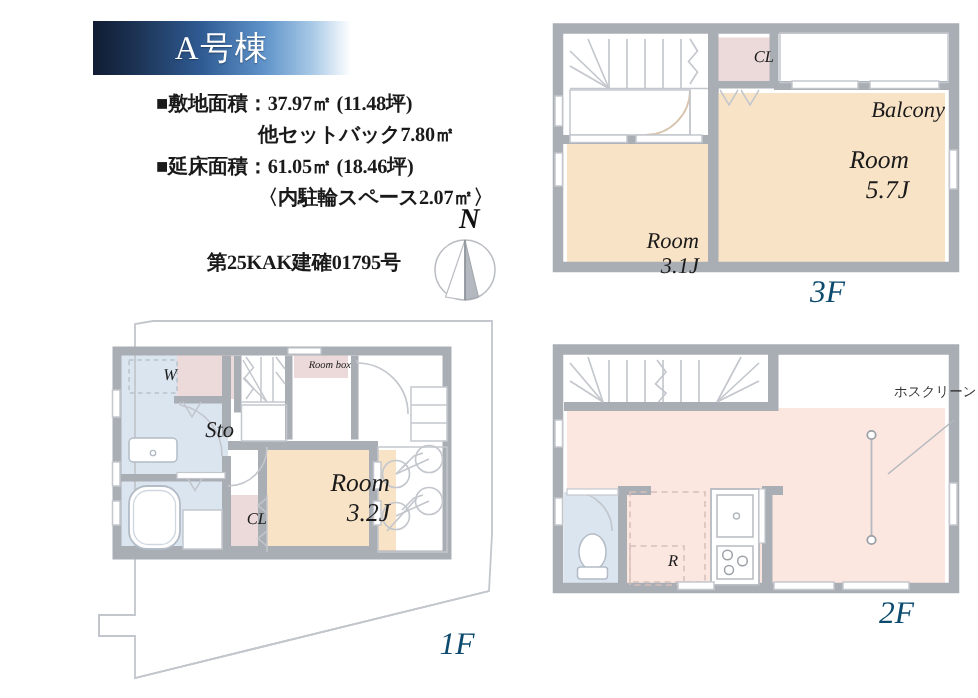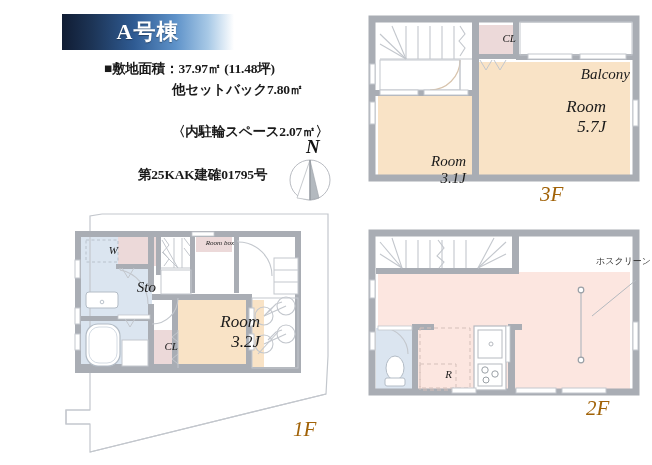--- a/index.html
+++ b/index.html
@@ -5,37 +5,37 @@
   html,body{margin:0;padding:0;background:#ffffff;}
   body{width:652px;height:465px;position:relative;overflow:hidden;
        font-family:"Liberation Serif",serif;color:#1a1a1a;}
 
   
   #header{position:absolute;left:0;top:0;width:340px;height:205px;}
 
   #title-banner{position:absolute;left:62px;top:14px;width:172px;height:36px;
     background:linear-gradient(90deg,#101c33 0%,#1d3557 18%,#2f5b93 42%,#5e92c9 66%,#a8c9e6 85%,#ffffff 100%);
     display:flex;align-items:center;justify-content:center;}
-  #title-banner .t{color:#ffffff;font-size:22px;font-weight:700;letter-spacing:1px;
+  #title-banner .t{color:#ffffff;font-size:22px;font-weight:400;letter-spacing:1px;
     font-family:"Liberation Serif",serif;text-shadow:0 1px 1px rgba(0,0,0,.35);}
 
   .spec-line{position:absolute;left:60px;font-size:13.5px;white-space:nowrap;
      font-family:"Liberation Serif",serif;font-weight:700;letter-spacing:-0.2px;margin-left:44px;}
   .spec-line.indent{left:128px;font-weight:700;}
 
   
   #compass{position:absolute;left:288px;top:138px;width:56px;height:62px;}
   #compass .n-letter{position:absolute;left:18px;top:-2px;font-size:19px;
      font-family:"Liberation Serif",serif;font-style:italic;font-weight:700;color:#111;}
   #compass svg{position:absolute;left:0;top:20px;}
 
   
   .plan{position:absolute;}
   .floor-label{position:absolute;font-size:21px;font-style:italic;
-     font-family:"Liberation Serif",serif;color:#a16207;}
+     font-family:"Liberation Serif",serif;color:#0c4a6e;}
   .fill-room{position:absolute;background:#f9e3c6;}
   .fill-ldk{position:absolute;background:#fce6e0;}
   .fill-cl{position:absolute;background:#ecd9d9;}
   .fill-water{position:absolute;background:#dbe5f0;}
   .fill-white{position:absolute;background:#ffffff;}
 
   .rm-label{position:absolute;text-align:right;font-family:"Liberation Serif",serif;
      font-style:italic;color:#1a1a1a;line-height:1.15;}
   .rm-label.big{font-size:17px;}
   .rm-label.mid{font-size:15px;margin-top:39px;}
@@ -50,20 +50,21 @@
 <body>
 
 <div id="header">
 
   <div id="title-banner">
     <span class="t">A号棟</span>
   </div>
 
   <div class="spec-line" style="top:60px;">■敷地面積：37.97㎡ (11.48坪)</div>
   <div class="spec-line indent" style="top:81px;">他セットバック7.80㎡</div>
+  <div class="spec-line" style="top:102px;">■延床面積：61.05㎡ (18.46坪)</div>
   <div class="spec-line indent" style="top:123px;">〈内駐輪スペース2.07㎡〉</div>
   <div class="spec-line" style="top:166px;left:94px;">第25KAK建確01795号</div>
 
   <div id="compass">
     <span class="n-letter">N</span>
     <svg width="44" height="44" viewBox="0 0 44 44">
       <circle cx="22" cy="22" r="20" fill="#ffffff" stroke="#b9bcc2" stroke-width="1"></circle>
       <polygon points="22,2 22,42 9,40" fill="#ffffff" stroke="#b9bcc2" stroke-width="0.8"></polygon>
       <polygon points="22,2 22,42 31,40" fill="#b3b9bf" stroke="#9aa0a6" stroke-width="0.6"></polygon>
       <line x1="22" y1="2" x2="22" y2="42" stroke="#8d939a" stroke-width="1"></line>

